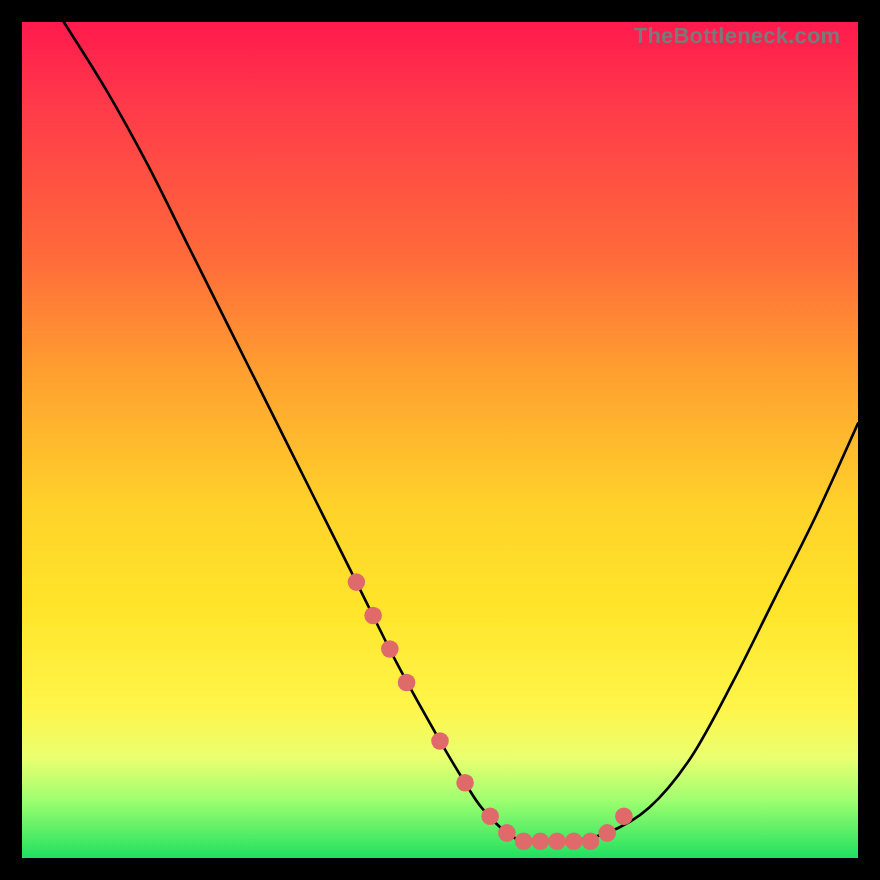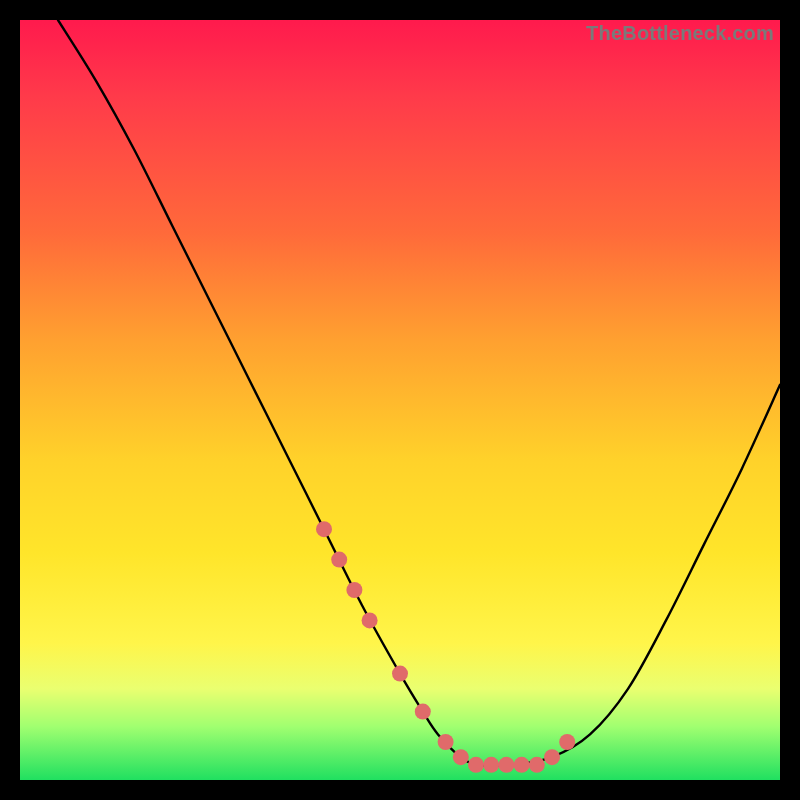--- a/index.html
+++ b/index.html
@@ -34,21 +34,21 @@
       #ffe52a 70%,
       #fff54a 82%,
       #eaff70 88%,
       #a0ff70 93%,
       #20e060 100%
     );
   }
   .watermark {
     position: absolute;
     top: 2px;
-    right: 6px;
+    right: 16px;
     font-family: Arial, Helvetica, sans-serif;
     font-size: 20px;
     font-weight: 600;
     color: #7a7a7a;
     letter-spacing: 0.2px;
     user-select: none;
     text-align: right;
   }
   svg.curve {
     position: absolute;

